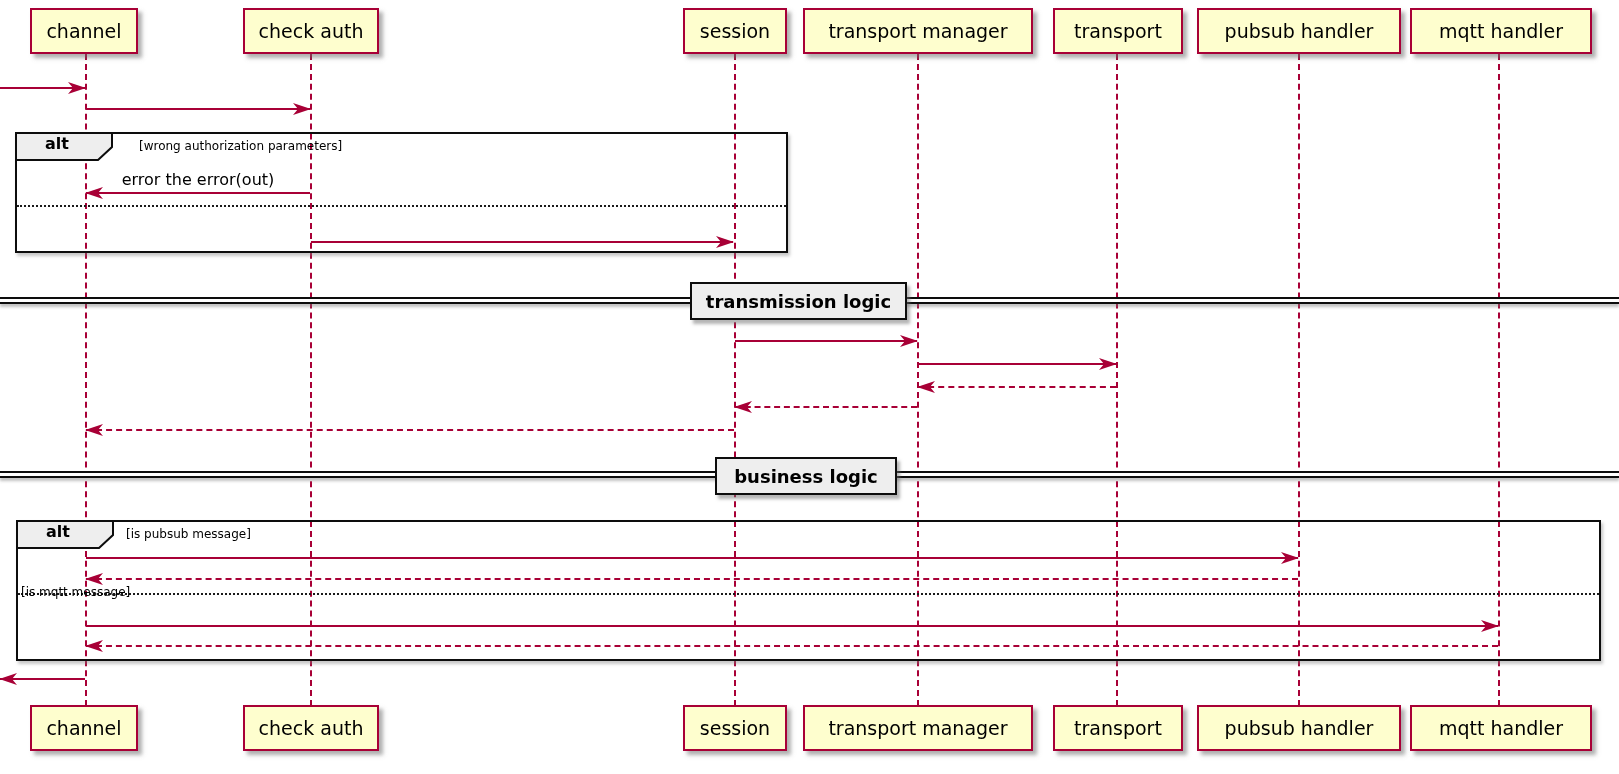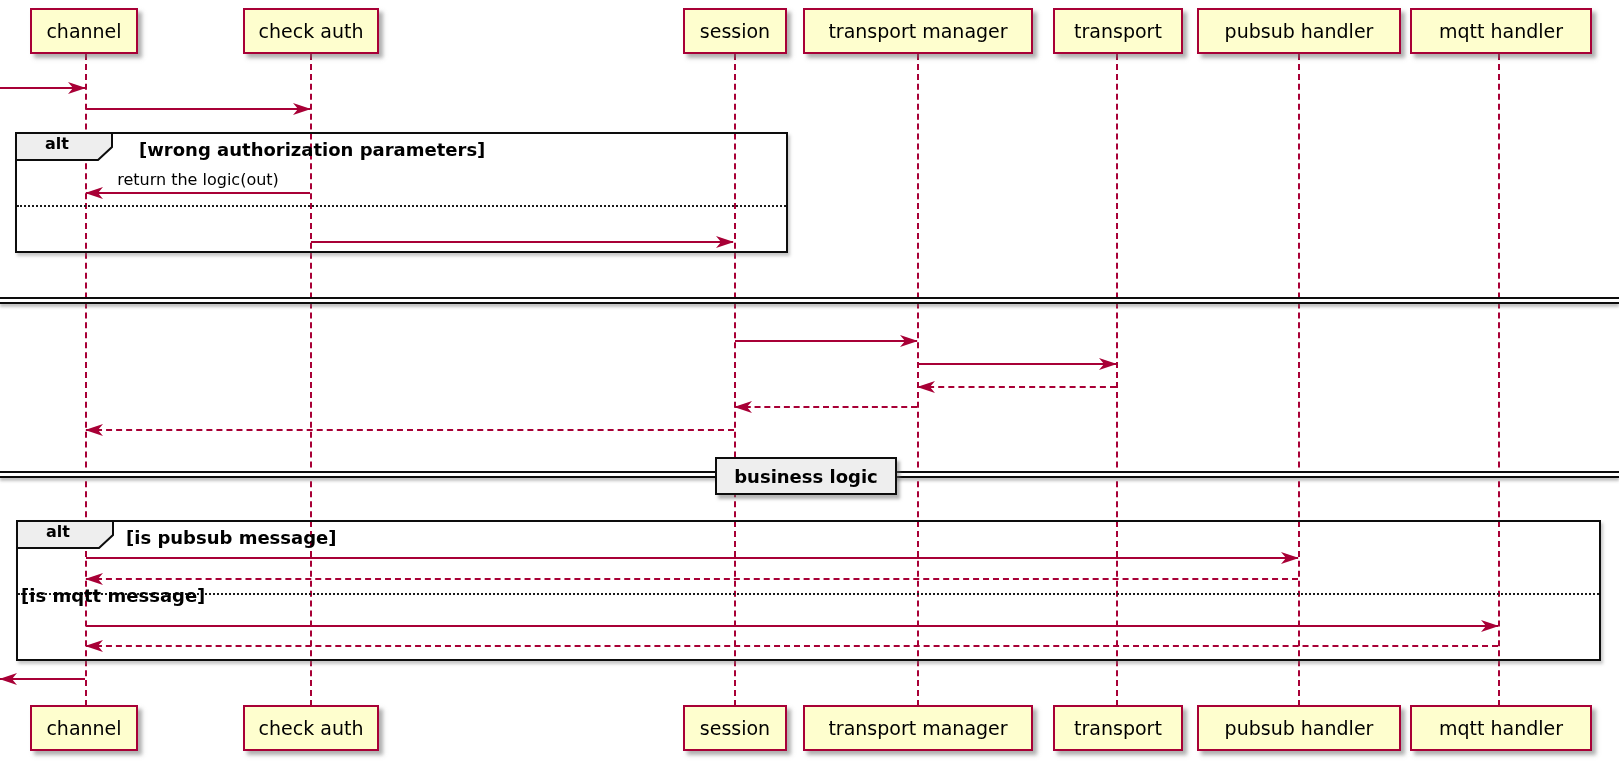--- a/index.html
+++ b/index.html
@@ -25,21 +25,21 @@
   .msg-label{
     position:absolute;font-size:16px;color:#000;text-align:center;white-space:nowrap;
   }
   
   .frame{position:absolute;border:2px solid #0d0d0d;box-shadow:2px 3px 3px rgba(130,130,130,.45);}
   .pentagon{position:absolute;left:-2px;top:-2px;width:100px;height:29px;}
   .pentagon .alt-text{
     position:absolute;left:0;top:2px;width:84px;text-align:center;
     font-weight:bold;font-size:16px;color:#000;
   }
-  .cond{position:absolute;font-weight:bold;font-size:18px;color:#000;white-space:nowrap;}
+  .cond{position:absolute;font-weight:normal;font-size:12px;color:#000;white-space:nowrap;}
   .frame-sep{position:absolute;left:0;right:0;height:0;border-top:2px dotted #1a1a1a;}
   
   .divider-line{
     position:absolute;left:0;width:1619px;height:3px;
     border-top:2px solid #0d0d0d;border-bottom:2px solid #0d0d0d;background:#fff;
     box-shadow:0 3px 3px rgba(120,120,120,.45);
   }
   .divider-box{
     position:absolute;height:34px;background:#EEEEEE;border:2px solid #0d0d0d;
     box-shadow:3px 4px 3px rgba(110,110,110,.5);
@@ -109,20 +109,21 @@
       <svg width="100" height="29">
         <path d="M1,1 H97 V15 L83,28 H1 Z" fill="#EEEEEE" stroke="#0d0d0d" stroke-width="2"></path>
       </svg>
       <div class="alt-text">alt</div>
     </div>
     <div class="cond" style="left:122px;top:5px">[wrong authorization parameters]</div>
     <div class="frame-sep" style="top:71px"></div>
   </div>
 
   <div class="divider-line" style="top:297px"></div>
+  <div class="divider-box" style="left:690px;top:282px;width:213px">transmission logic</div>
 
   <div class="divider-line" style="top:471px"></div>
   <div class="divider-box" style="left:715px;top:457px;width:178px">business logic</div>
 
   <div class="frame" style="left:16px;top:520px;width:1581px;height:137px">
     <div class="pentagon">
       <svg width="100" height="29">
         <path d="M1,1 H97 V15 L83,28 H1 Z" fill="#EEEEEE" stroke="#0d0d0d" stroke-width="2"></path>
       </svg>
       <div class="alt-text">alt</div>
@@ -133,21 +134,21 @@
   </div>
 
   <div class="arrow" style="left:0;top:87px;width:85px">
       <div class="head right"></div>
     </div>
 
   <div class="arrow" style="left:86px;top:108px;width:224px">
       <div class="head right"></div>
     </div>
 
-  <div class="msg-label" style="left:86px;top:170px;width:224px">return the logic(out)</div>
+  <div class="msg-label" style="left:86px;top:170px;width:224px">error the error(out)</div>
   <div class="arrow" style="left:86px;top:192px;width:224px">
       <div class="head left"></div>
     </div>
 
   <div class="arrow" style="left:311px;top:241px;width:422px">
       <div class="head right"></div>
     </div>
 
   <div class="arrow" style="left:735px;top:340px;width:182px">
       <div class="head right"></div>

